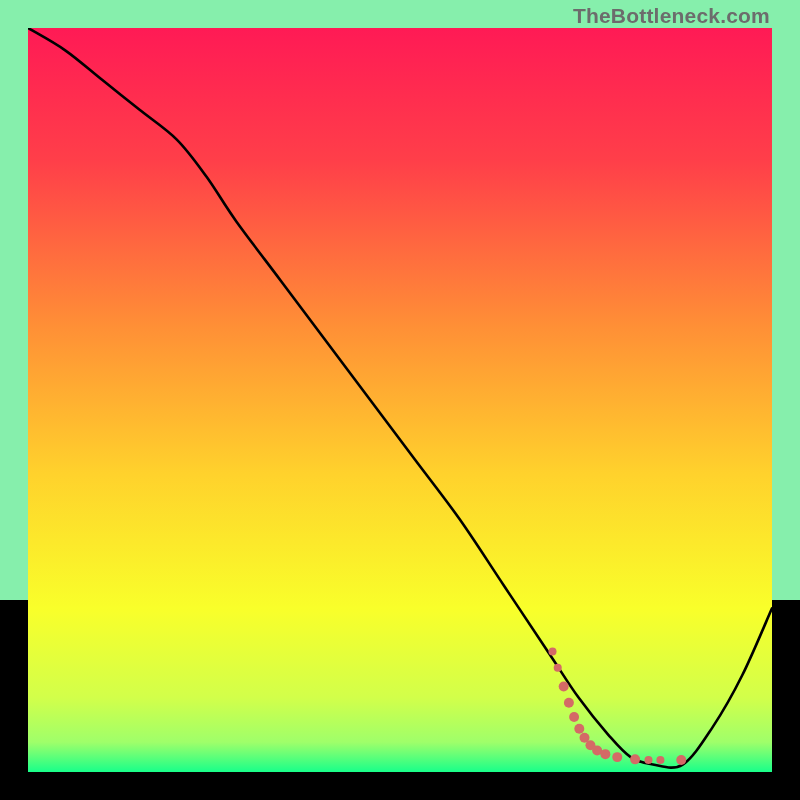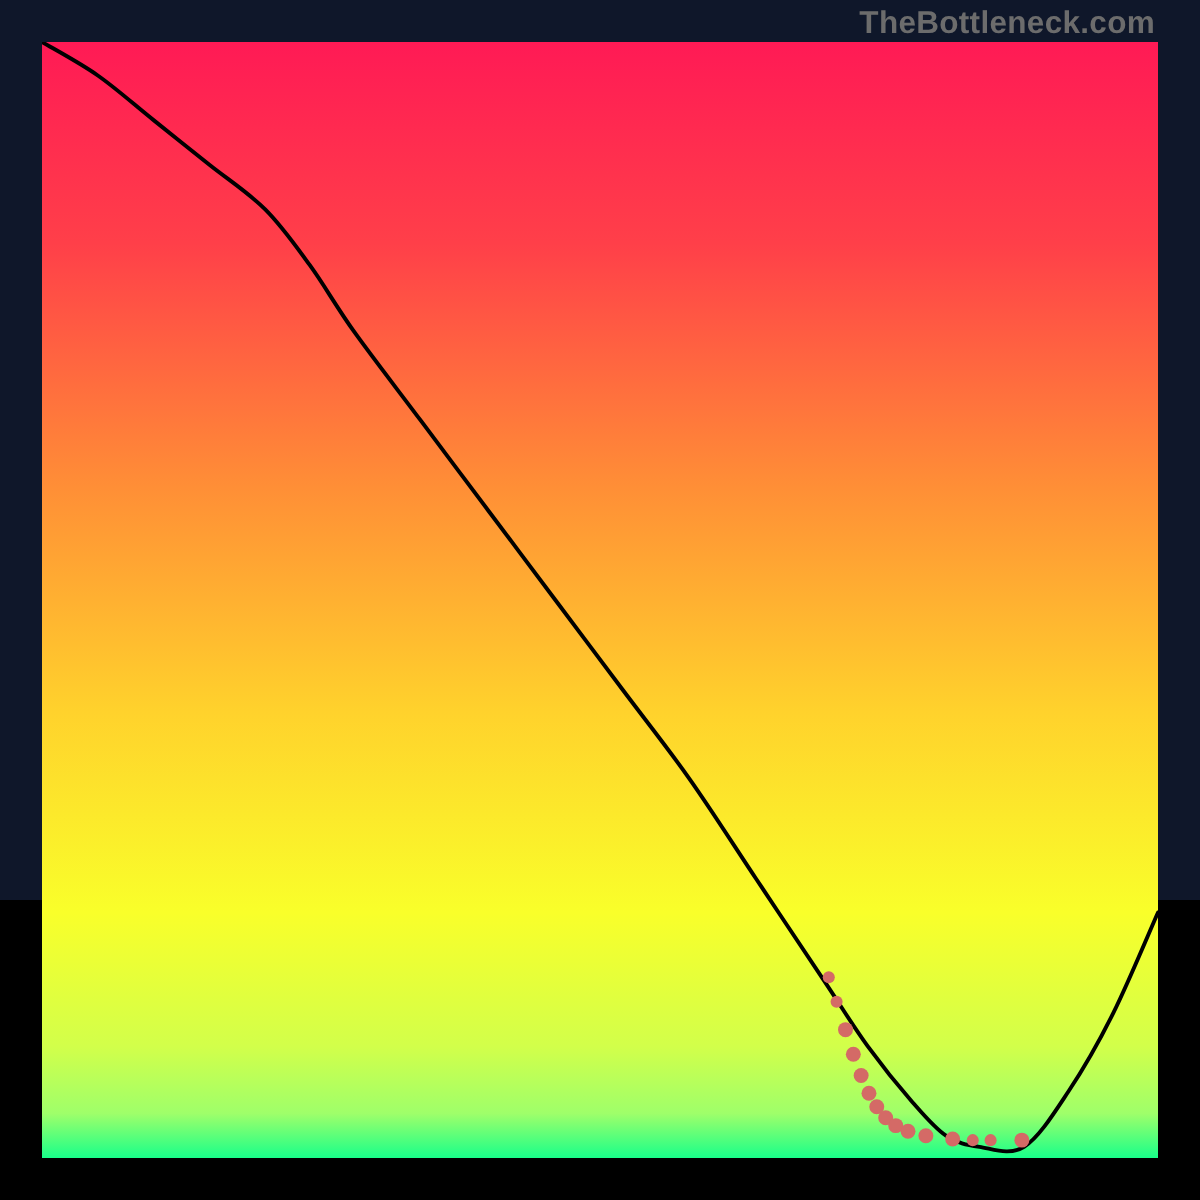--- a/index.html
+++ b/index.html
@@ -10,21 +10,21 @@
     overflow: hidden;
     background: #000;
     font-family: Arial, Helvetica, sans-serif;
   }
   .frame {
     position: absolute;
     top: 0;
     left: 0;
     width: 800px;
     height: 600px;
-    background: #0f172a;
+    background: #86efac;
   }
   .plot-area {
     position: absolute;
     top: 28px;
     left: 28px;
     width: 744px;
     height: 744px;
   }
   .gradient {
     position: absolute;

